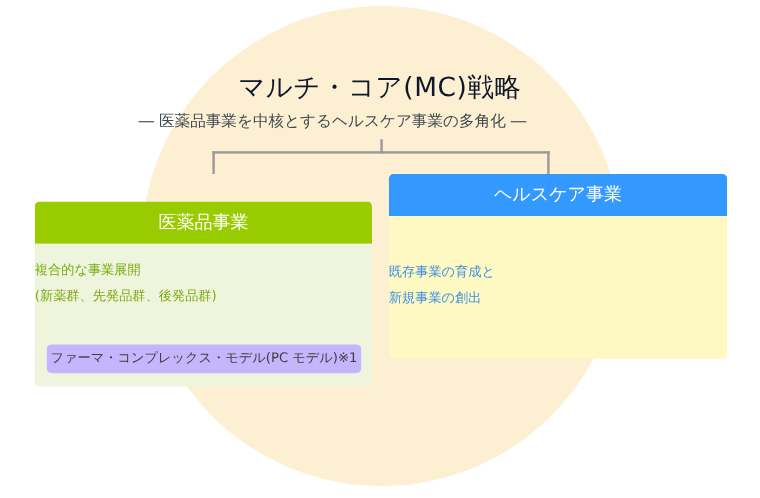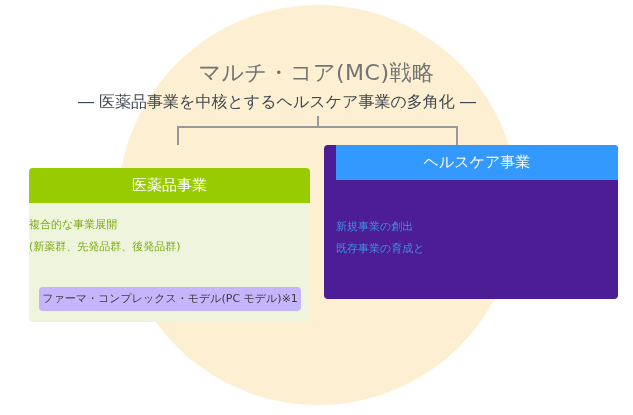--- a/index.html
+++ b/index.html
@@ -8,32 +8,32 @@
     background: #ffffff;
     font-family: "DejaVu Sans", "Liberation Sans", sans-serif;
   }
   .glow {
     position: absolute; left: 118px; top: 5px; width: 400px; height: 400px;
     border-radius: 50%;
     background: radial-gradient(circle, #fcefd2 0%, #fcefd2 96%, rgba(252,239,210,0) 100%);
   }
   .title {
     position: absolute; left: 0; width: 633px; top: 58px; text-align: center;
-    font-size: 22px; color: #737373; letter-spacing: 0.5px;
+    font-size: 22px; color: #0f172a; letter-spacing: 0.5px;
   }
   .subtitle {
     position: absolute; left: 0; width: 554px; top: 92px; text-align: center;
-    font-size: 16px; color: #3f4850;
+    font-size: 13px; color: #3f4850;
   }
   .line { position: absolute; background: #9a9a9a; }
   .box {
     position: absolute; top: 145px; height: 154px; border-radius: 4px; overflow: hidden;
   }
   .box.pharma { left: 29px; width: 281px; background: #eff5dc; margin-top: 23px; }
-  .box.health { left: 324px; width: 282px; background: #4c1d95; padding-left: 12px; }
+  .box.health { left: 324px; width: 282px; background: #fef9c3; }
   .box-header {
     height: 35px; line-height: 35px; text-align: center; color: #ffffff;
     font-size: 15px;
   }
   .pharma .box-header { background: #99cc00; }
   .health .box-header { background: #3399ff; }
   .box-body-text {
     text-align: left; font-size: 11px; line-height: 22px;
   }
   .pharma .box-body-text { color: #7aab14; margin-top: 11px; }
@@ -62,16 +62,16 @@
   <div class="box-body-text">
     <div>複合的な事業展開</div>
     <div>(新薬群、先発品群、後発品群)</div>
   </div>
   <div class="pill">ファーマ・コンプレックス・モデル(PC モデル)※1</div>
 </div>
 
 <div class="box health">
   <div class="box-header">ヘルスケア事業</div>
   <div class="box-body-text">
+    <div>既存事業の育成と</div>
     <div>新規事業の創出</div>
-    <div>既存事業の育成と</div>
   </div>
 </div>
 
 </body></html>

